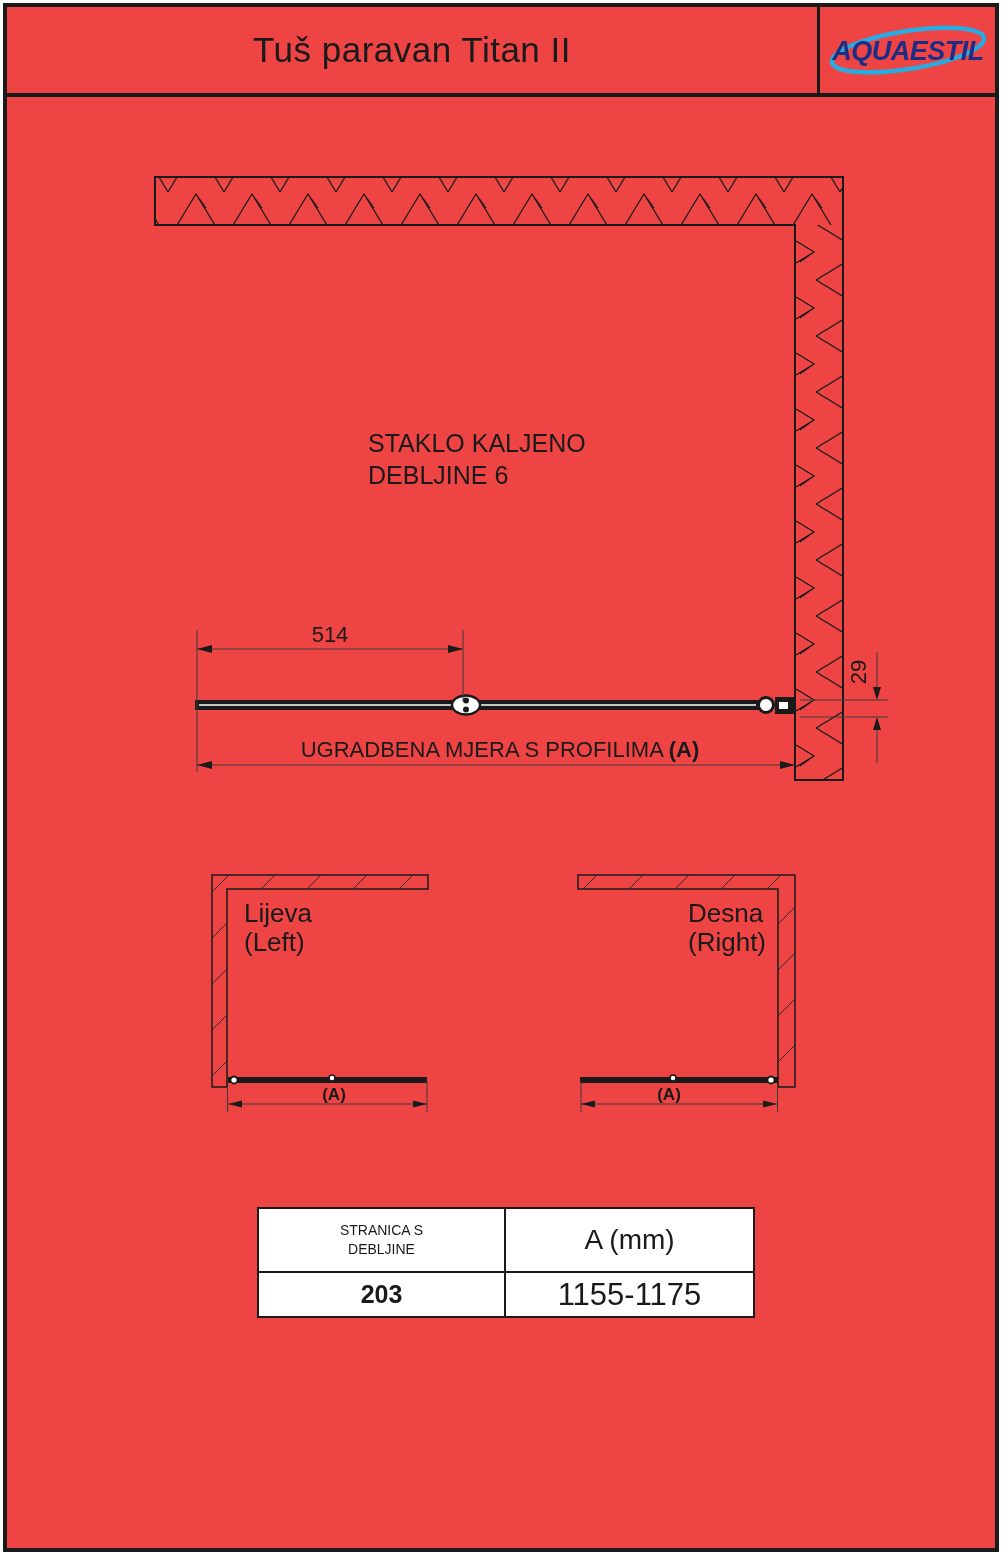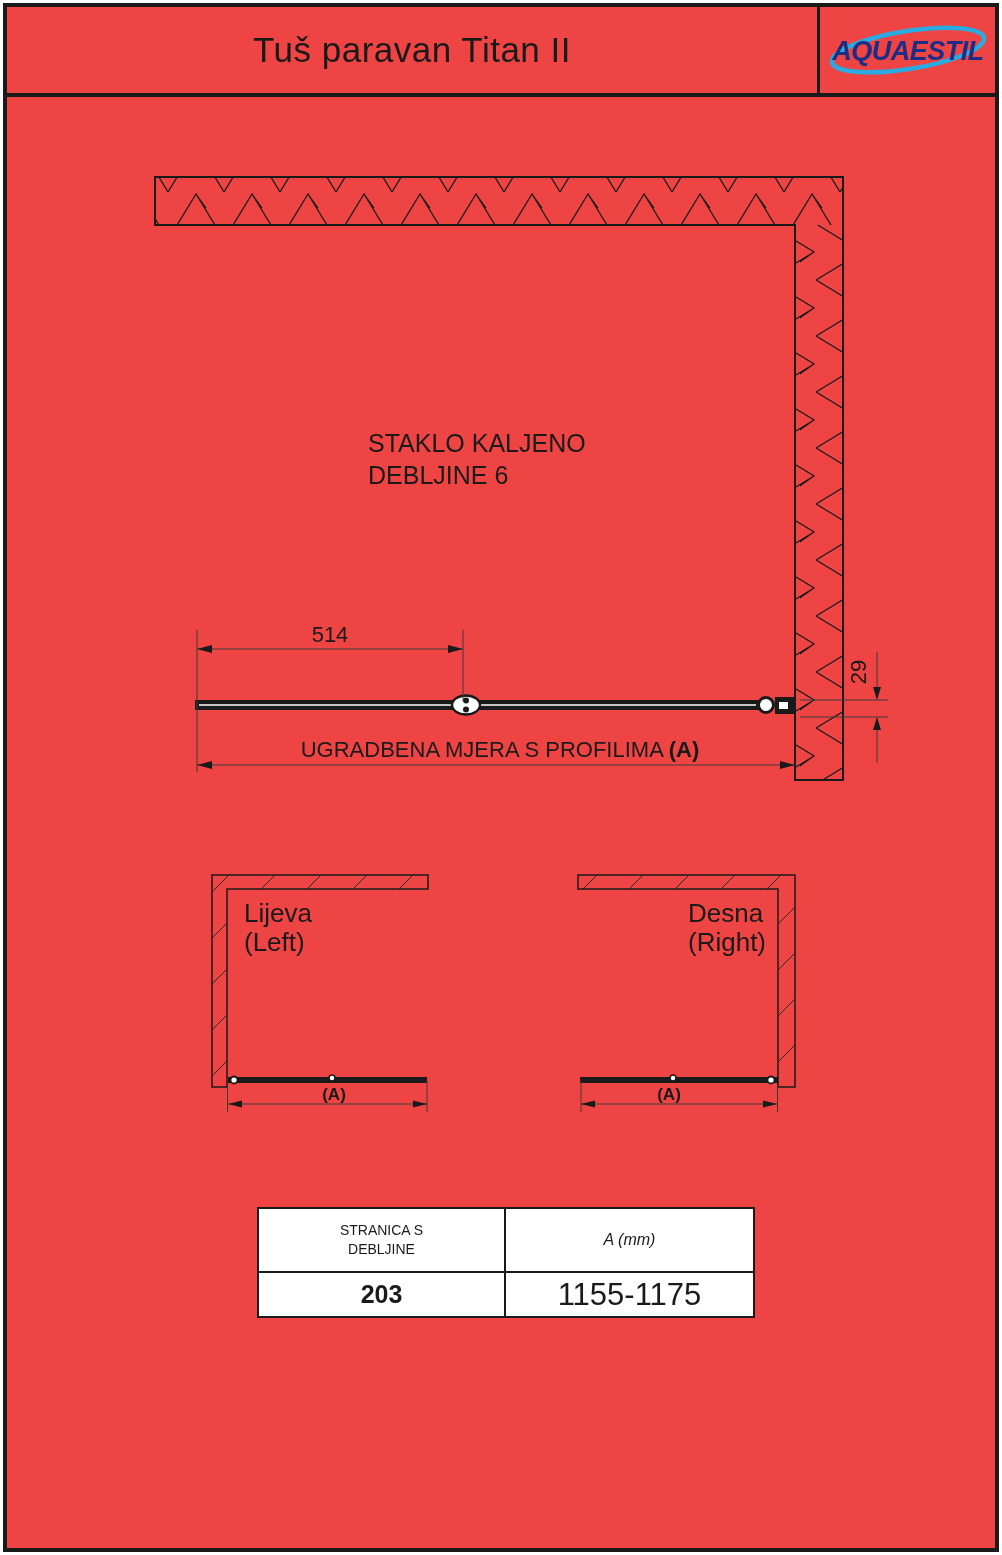--- a/index.html
+++ b/index.html
@@ -6,21 +6,21 @@
   body{position:relative;width:1002px;height:1555px;font-family:"Liberation Sans",sans-serif;color:#1a1a1a;}
   .page{position:absolute;left:3px;top:3px;right:3px;bottom:3px;border:4px solid #1a1a1a;box-sizing:border-box;background:#ef4444;}
   .header{display:flex;height:86px;border-bottom:4px solid #1a1a1a;}
   .title-box{flex:1;display:flex;align-items:center;justify-content:center;border-right:3px solid #1a1a1a;}
   .page-title{font-size:35px;letter-spacing:0.5px;}
   .logo-box{width:175px;display:flex;align-items:center;justify-content:center;}
   .drawing-svg{position:absolute;left:0;top:0;z-index:1;}
   .spec-table{position:absolute;left:257px;top:1207px;z-index:2;border-collapse:collapse;table-layout:fixed;}
   .spec-table td{border:2px solid #1a1a1a;text-align:center;vertical-align:middle;background:#fff;}
   .hdr-small{font-size:14px;line-height:19px;}
-  .hdr-big{font-size:16px;font-style:italic;}
+  .hdr-big{font-size:28px;}
   .cell-bold{font-size:25px;font-weight:bold;}
   .cell-val{font-size:31px;}
 </style>
 </head>
 <body>
 
 <svg class="drawing-svg" width="1002" height="1555" viewBox="0 0 1002 1555" font-family="Liberation Sans, sans-serif" fill="#1a1a1a">
   <defs>
     <pattern id="hatchMain" width="56" height="48" patternUnits="userSpaceOnUse">
       <path d="M0,48 L28,2 L56,48 M28,2 L38,16" stroke="#1a1a1a" stroke-width="1.2" fill="none"></path>

